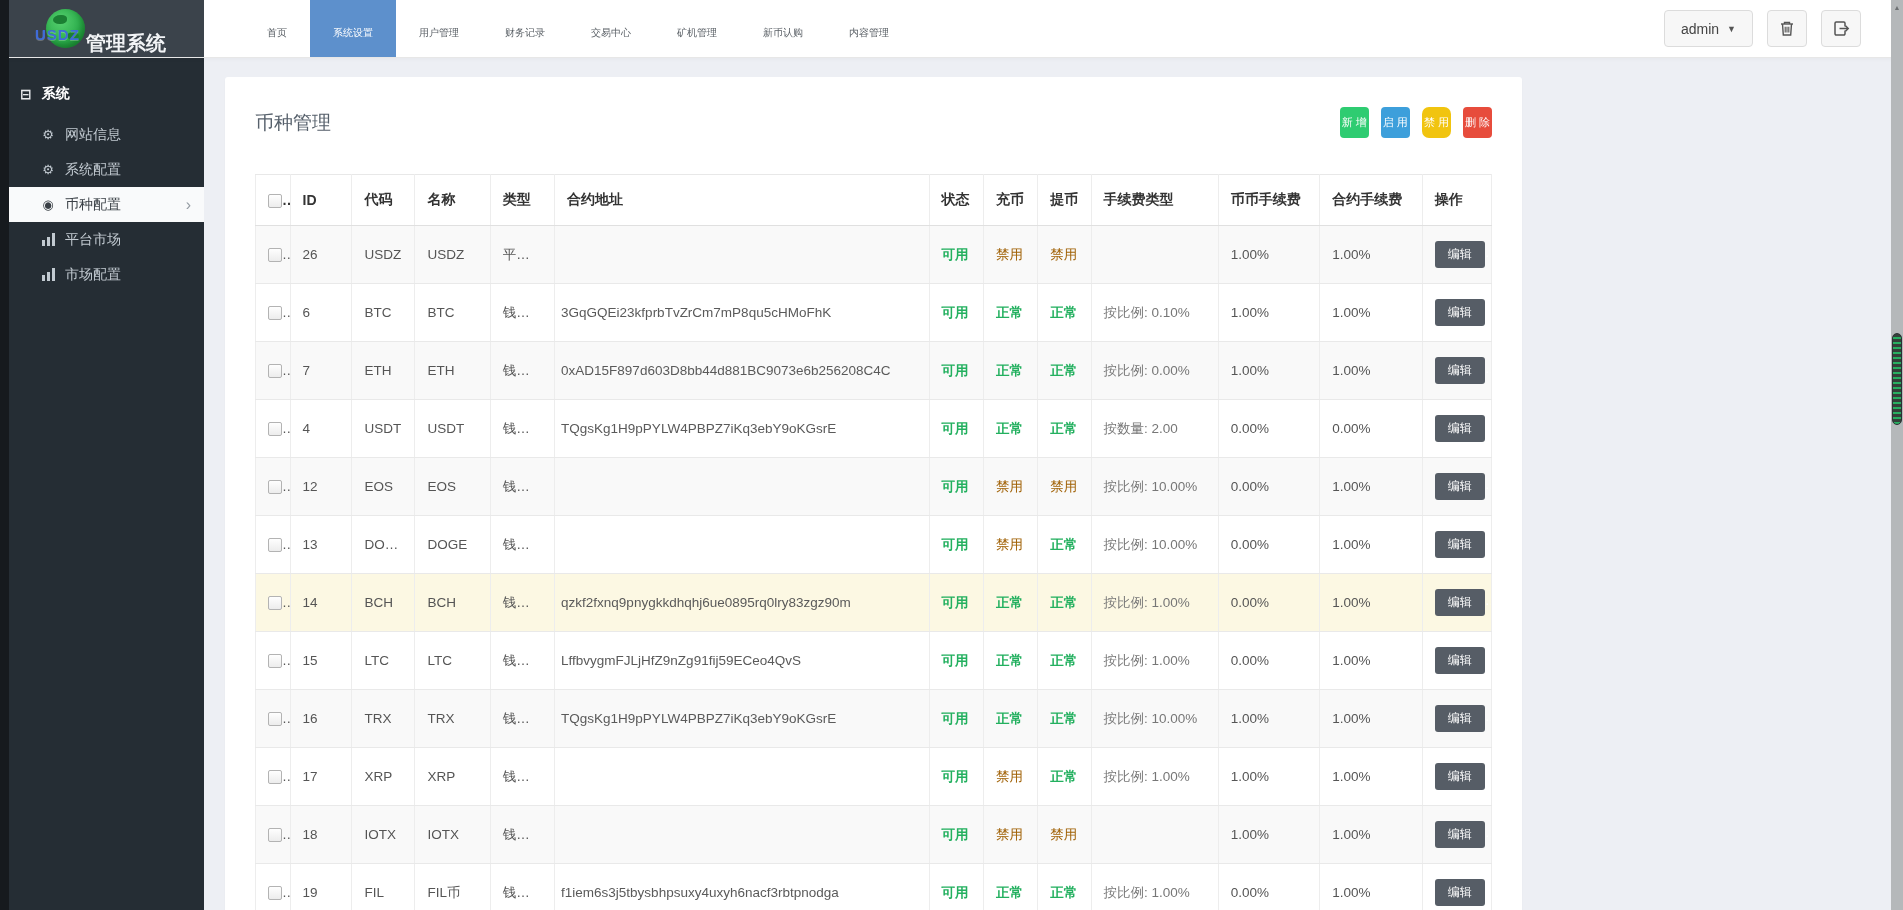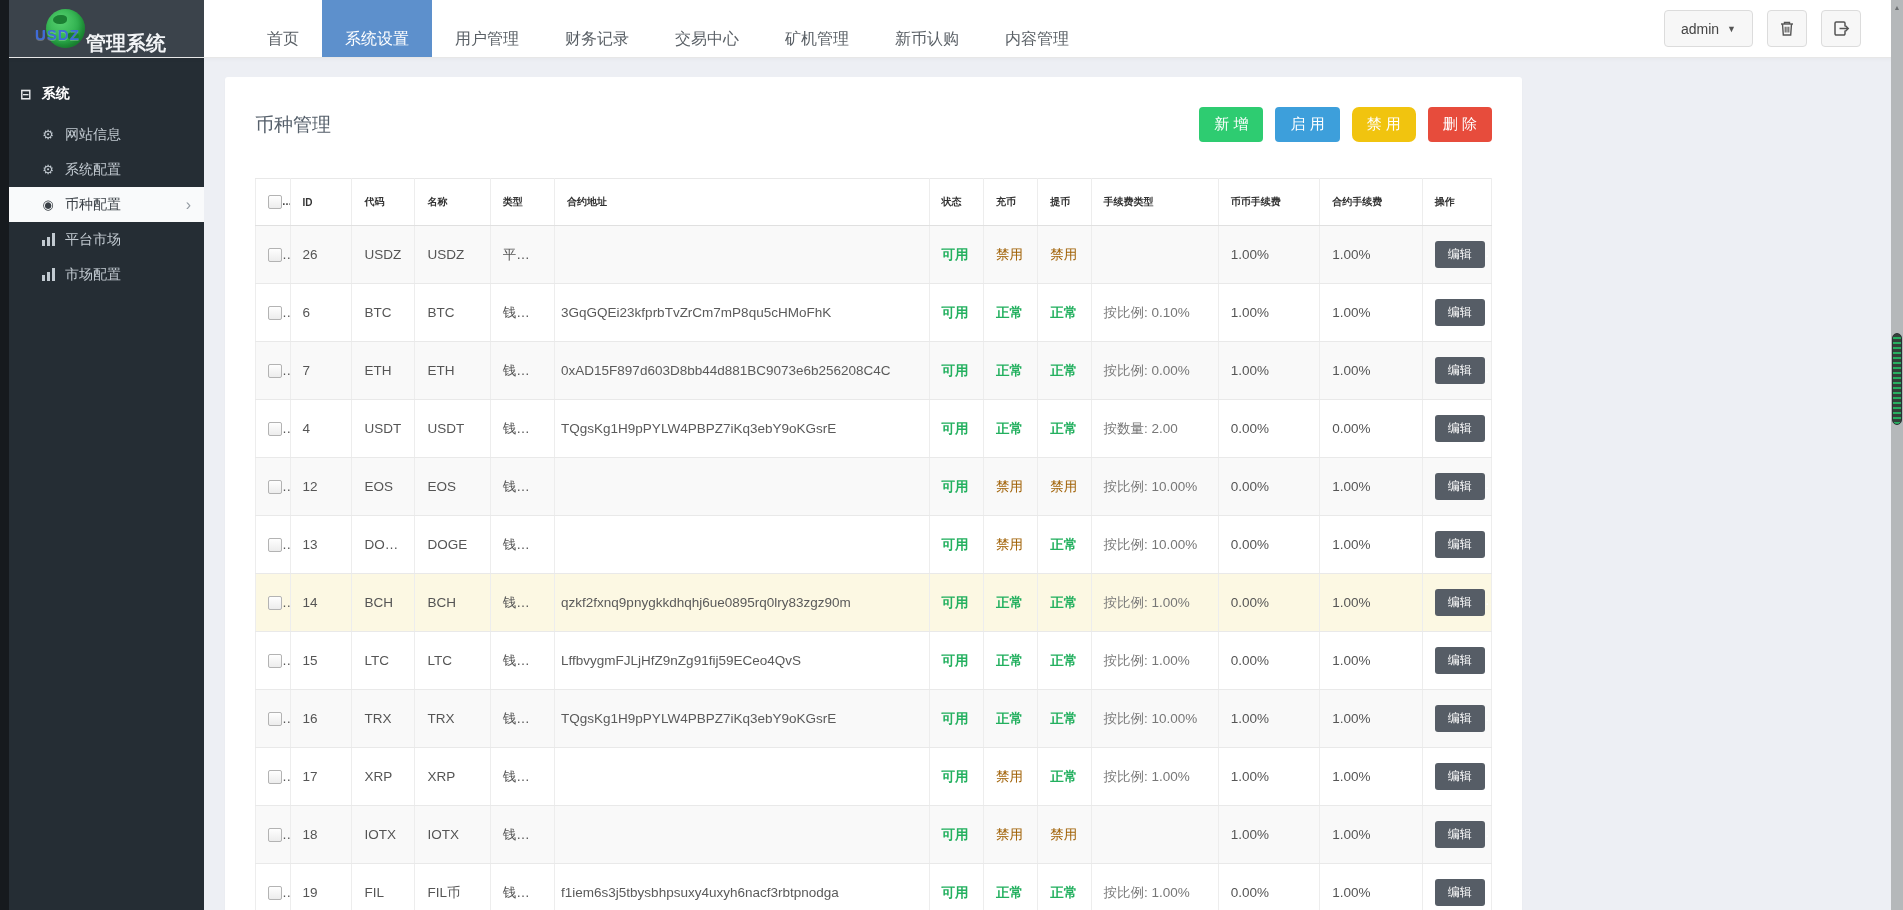--- a/index.html
+++ b/index.html
@@ -14,21 +14,21 @@
            background:radial-gradient(circle at 38% 32%, #55cf6e 0%, #2daf4d 55%, #178c3b 100%);
            box-shadow:inset -3px -4px 6px rgba(0,60,0,.35); }
   .globe:before { content:""; position:absolute; left:7px; top:6px; width:14px; height:9px; border-radius:60% 40% 50% 50%; background:#1b7f33; }
   .globe:after { content:""; position:absolute; right:6px; bottom:8px; width:12px; height:8px; border-radius:50%; background:#1b7f33; }
   .logo-usdz { position:absolute; left:35px; top:26px; font-size:15px; font-weight:bold; color:#3f6bd8;
                letter-spacing:1px; text-shadow:0 1px 0 rgba(255,255,255,.25); z-index:2; }
   .logo-title { position:absolute; left:86px; top:30px; font-size:20px; font-weight:bold; color:#f2f4f6; z-index:2; }
   .edge-strip { position:absolute; left:0; top:0; width:9px; height:910px; background:#161a1e; z-index:60; }
 
   .top-nav { display:flex; list-style:none; align-items:stretch; padding-left:40px; }
-  .nav-item { padding:10px 23px; line-height:57px; font-size:16px; color:#5a6066; cursor:pointer; white-space:nowrap; }
+  .nav-item { padding:4px 23px; line-height:57px; font-size:10px; color:#5a6066; cursor:pointer; white-space:nowrap; }
   .nav-item.active { background:#5d90cc; color:#ffffff; }
 
   .topbar-right { margin-left:auto; display:flex; align-items:center; gap:14px; padding-right:42px; }
   .tb-btn { height:37px; background:#f7f7f7; border:1px solid #dcdcdc; border-radius:4px;
             display:flex; align-items:center; gap:8px; padding:0 16px; font-size:14px; color:#444; cursor:pointer; }
   .tb-btn.icon-only { width:40px; justify-content:center; padding:0; }
   .caret { font-size:9px; color:#555; }
   .tb-btn svg { display:block; }
 
   
@@ -45,26 +45,26 @@
   .chev { position:absolute; right:13px; top:50%; transform:translateY(-50%); color:#959ca3; font-size:16px; }
   .bars { display:inline-flex; align-items:flex-end; gap:2px; height:13px; width:16px; justify-content:center; }
   .bars i { width:3px; background:currentColor; display:block; }
 
   
   .main { position:absolute; left:204px; top:57px; width:1354px; height:853px; padding:20px 36px 0 21px; overflow:hidden; }
   .card { background:#ffffff; border-radius:3px; min-height:980px; box-shadow:0 1px 2px rgba(0,0,0,.03); }
   .card-head { display:flex; justify-content:space-between; align-items:center; padding:30px 30px 24px; }
   .page-title { font-size:19px; color:#56606b; font-weight:normal; }
   .btn-group { display:flex; gap:12px; }
-  .btn { color:#ffffff; font-size:15px; padding:8px 15px; border:none; border-radius:4px; cursor:pointer; white-space:nowrap; }
+  .btn { color:#ffffff; font-size:11px; padding:8px 2px; border:none; border-radius:4px; cursor:pointer; white-space:nowrap; }
 
   
   table { width:calc(100% - 60px); margin:12px 30px 0; border-collapse:collapse; table-layout:fixed; }
   th, td { border-left:1px solid #ededed; border-right:1px solid #ededed; overflow:hidden; white-space:nowrap; text-overflow:ellipsis; }
-  thead th { text-align:left; font-size:10px; font-weight:bold; color:#333;
+  thead th { text-align:left; font-size:14px; font-weight:bold; color:#333;
              padding:16px 12px; border-top:1px solid #e8e8e8; border-bottom:1px solid #e0e0e0; background:#fff; }
   tbody td { padding:15px 12px; font-size:13.5px; color:#555; border-bottom:1px solid #e9e9e9; }
   tbody tr:nth-child(odd) { background:#f9f9f9; }
   tbody tr.highlight { background:#fcf8e3; }
   .st-green { color:#23b05f; font-weight:bold; }
   .st-red { color:#a16207; font-weight:normal; }
   .fee { color:#777; }
   .addr { color:#5a5a5a;padding-left:6px; }
   .cb { display:inline-block; width:14px; height:14px; border:1px solid #b3b3b3; border-radius:2px;
         background:linear-gradient(#fefefe,#ececec); vertical-align:middle; cursor:pointer; }

